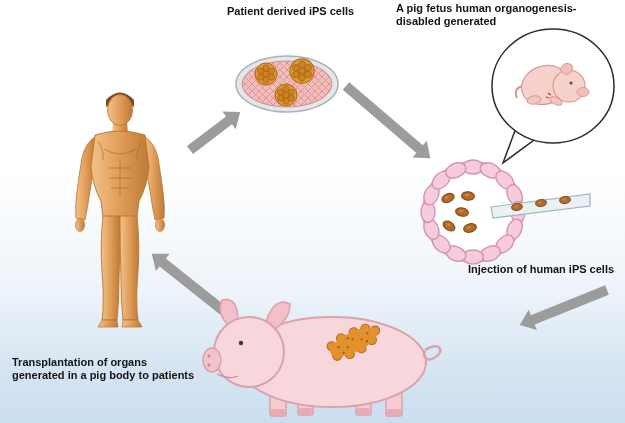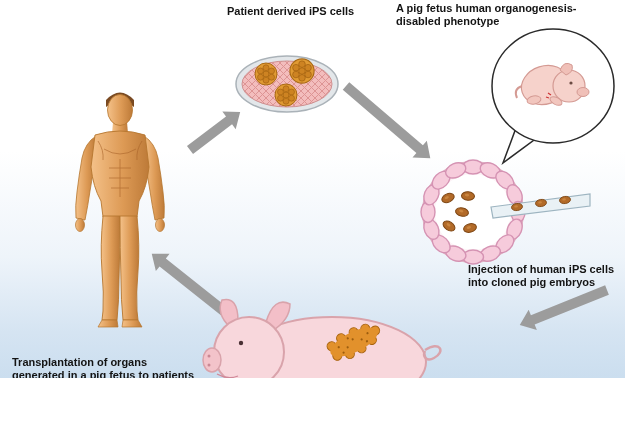--- a/index.html
+++ b/index.html
@@ -1,18 +1,18 @@
 <!DOCTYPE html>
 <html><head>
 <meta charset="utf-8">
 <style>
   html,body{margin:0;padding:0;}
   .canvas{
     position:relative;
-    width:625px;height:378px;
+    width:625px;height:423px;
     overflow:hidden;
     background:linear-gradient(180deg,#ffffff 0%,#ffffff 40%,#eef4fa 68%,#d5e4f2 88%,#cbdeef 100%);
     font-family:"Liberation Sans",sans-serif;
   }
   .art{position:absolute;left:0;top:0;}
   .label{
     position:absolute;
     font-weight:bold;
     font-size:11px;
     line-height:13px;
@@ -195,26 +195,25 @@
             <circle r="1.1" cx="-14" cy="5"></circle>
       </g>
     </g>
   </g>
 </svg>
 
 <div class="label center" style="left:227px;top:5px;">Patient derived iPS cells</div>
 
 <div class="label" style="left:396px;top:2px;">
   <span>A pig fetus human organogenesis-</span>
-  <span>disabled phenotype</span>
-</div>
-
-<div class="label" style="left:468px;top:263px;">
+  <span>disabled generated</span>
+</div>
+
+<div class="label" style="left:468px;top:263px;text-align:right;">
   <span>Injection of human iPS cells</span>
-  <span>into cloned pig embryos</span>
 </div>
 
 <div class="label" style="left:12px;top:356px;">
   <span>Transplantation of organs</span>
-  <span>generated in a pig fetus to patients</span>
+  <span>generated in a pig body to patients</span>
 </div>
 
 </div>
 
 </body></html>

